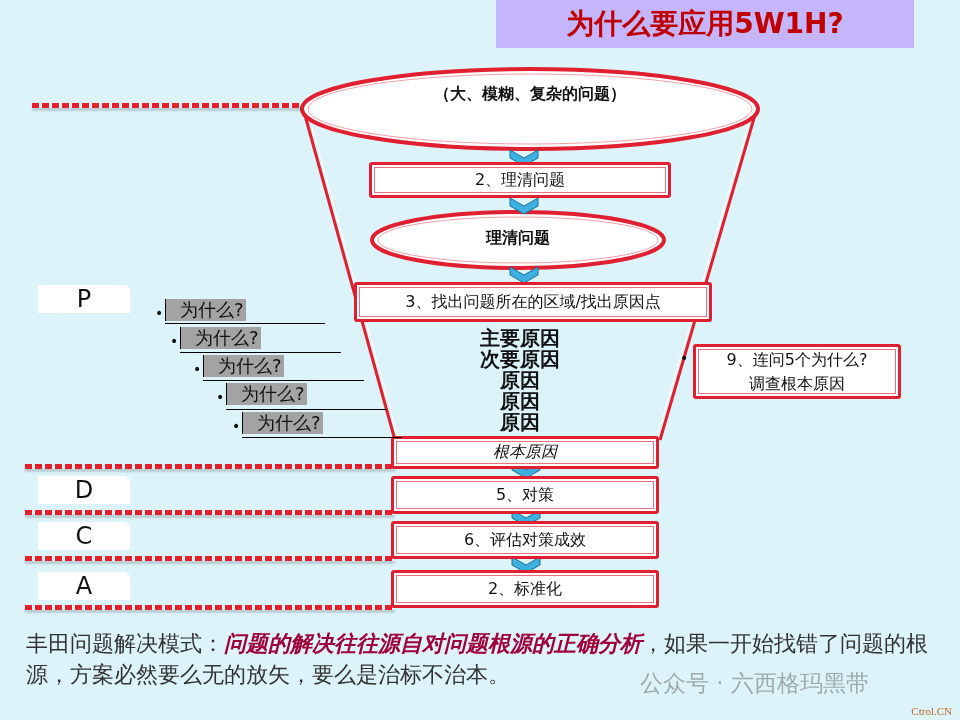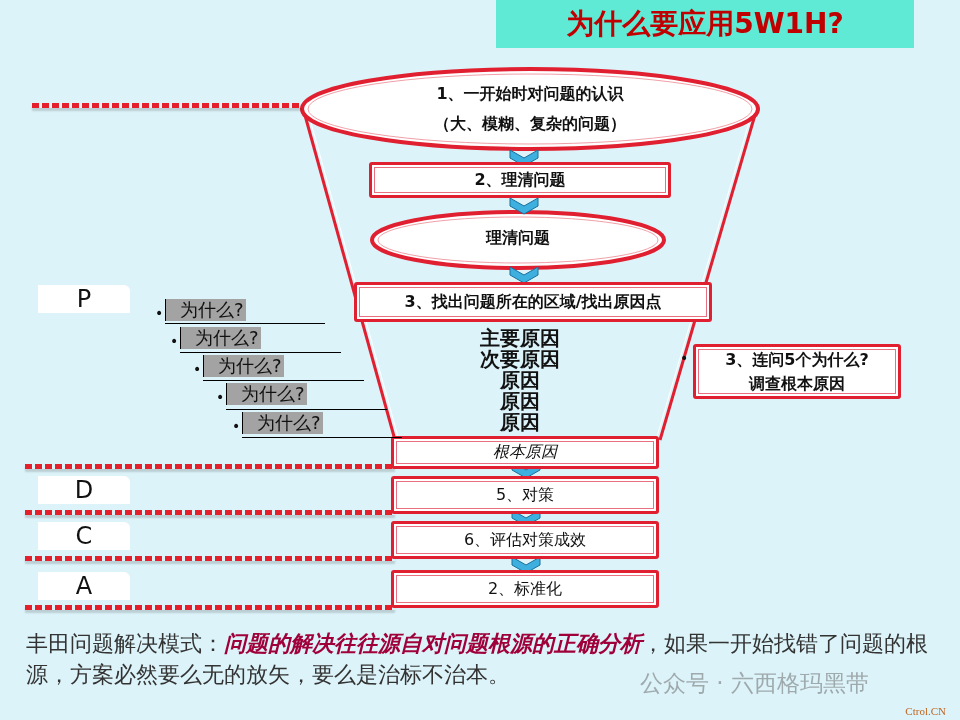--- a/index.html
+++ b/index.html
@@ -1,33 +1,33 @@
 <!DOCTYPE html>
 <html><head>
 <meta charset="utf-8">
 <style>
   html,body{margin:0;padding:0;}
   body{width:960px;height:720px;background:#dcf3f9;position:relative;overflow:hidden;font-family:"DejaVu Sans","Liberation Sans",sans-serif;color:#111;}
   .abs{position:absolute;}
-  .title-box{left:496px;top:0;width:418px;height:48px;background:#5eead4;display:flex;align-items:center;justify-content:center;}
+  .title-box{left:496px;top:0;width:418px;height:48px;background:#c4b5fd;display:flex;align-items:center;justify-content:center;}
   .title-text{color:#c00000;font-weight:bold;font-size:28px;letter-spacing:0;}
   svg.funnel{position:absolute;left:0;top:0;}
   .dots{height:5px;background-image:repeating-linear-gradient(90deg,#e3202c 0 7px,transparent 7px 10px);box-shadow:0 3px 2px rgba(0,0,0,0.15);}
   .ellipse-text{text-align:center;font-weight:bold;font-size:16px;line-height:30px;}
   .box{background:#fff;border:3px solid #e02030;box-shadow:inset 0 0 0 2px #fff,inset 0 0 0 3px #e87080;border-radius:3px;display:flex;align-items:center;justify-content:center;font-size:16px;box-sizing:border-box;}
-  .box.bold{font-weight:bold;}
+  .box.bold{font-weight:normal;}
   .pdca{background:#fff;width:92px;height:28px;border-radius:0 6px 0 0;display:flex;align-items:center;justify-content:center;font-size:24px;}
   .why{font-size:18px;display:flex;align-items:flex-end;}
   .why .bullet{width:10px;font-size:14px;}
   .why .label{background:#a3a3a3;padding:0 2px 0 14px;border-left:1px solid #000;height:22px;line-height:22px;}
   .causes{text-align:center;font-weight:bold;font-size:20px;line-height:21px;}
   .footer{left:26px;top:628px;width:910px;font-size:22px;line-height:31px;color:#333;font-family:"DejaVu Sans","Liberation Sans",sans-serif;}
   .footer .em{color:#a0003a;font-weight:bold;font-style:italic;}
   .watermark{left:640px;top:668px;font-size:23px;color:rgba(110,110,110,0.55);}
-  .credit{right:14px;top:705px;font-size:11px;color:#c0651f;font-family:"Liberation Serif",serif;}
+  .credit{right:8px;top:705px;font-size:11px;color:#c0651f;font-family:"Liberation Serif",serif;}
 </style>
 </head>
 <body>
 
 <div class="abs title-box">
   <span class="title-text">为什么要应用5W1H?</span>
 </div>
 
 <svg class="funnel" width="960" height="720">
 
@@ -56,21 +56,20 @@
   </g>
 </svg>
 
 <div class="abs dots" style="left:32px;top:103px;width:270px;"></div>
 <div class="abs dots" style="left:25px;top:464px;width:370px;"></div>
 <div class="abs dots" style="left:25px;top:510px;width:370px;"></div>
 <div class="abs dots" style="left:25px;top:556px;width:370px;"></div>
 <div class="abs dots" style="left:25px;top:605px;width:370px;"></div>
 
 <div class="abs ellipse-text" style="left:340px;top:79px;width:380px;">
-  <div>1、一开始时对问题的认识</div>
   <div>（大、模糊、复杂的问题）</div>
 </div>
 
 <div class="abs box bold" style="left:369px;top:162px;width:302px;height:36px;">
   <span>2、理清问题</span>
 </div>
 
 <div class="abs" style="left:420px;top:228px;width:196px;text-align:center;font-weight:bold;font-size:16px;">理清问题</div>
 
 <div class="abs box bold" style="left:354px;top:282px;width:358px;height:40px;">
@@ -94,21 +93,21 @@
 </div>
 <div class="abs box" style="left:391px;top:521px;width:268px;height:38px;">
   <span>6、评估对策成效</span>
 </div>
 <div class="abs box" style="left:391px;top:570px;width:268px;height:38px;">
   <span>2、标准化</span>
 </div>
 
 <span class="abs" style="left:680px;top:350px;font-size:14px;">•</span>
 <div class="abs box bold" style="left:693px;top:344px;width:208px;height:55px;flex-direction:column;font-size:16px;line-height:24px;">
-  <span>3、连问5个为什么?</span>
+  <span>9、连问5个为什么?</span>
   <span>调查根本原因</span>
 </div>
 
 <div class="abs why" style="left:155px;top:299px;">
   <span class="bullet">•</span>
   <span class="label">为什么?</span>
 </div>
 <div class="abs" style="left:165px;top:323px;width:160px;height:1px;background:#000;"></div>
 
 <div class="abs why" style="left:170px;top:327px;">

